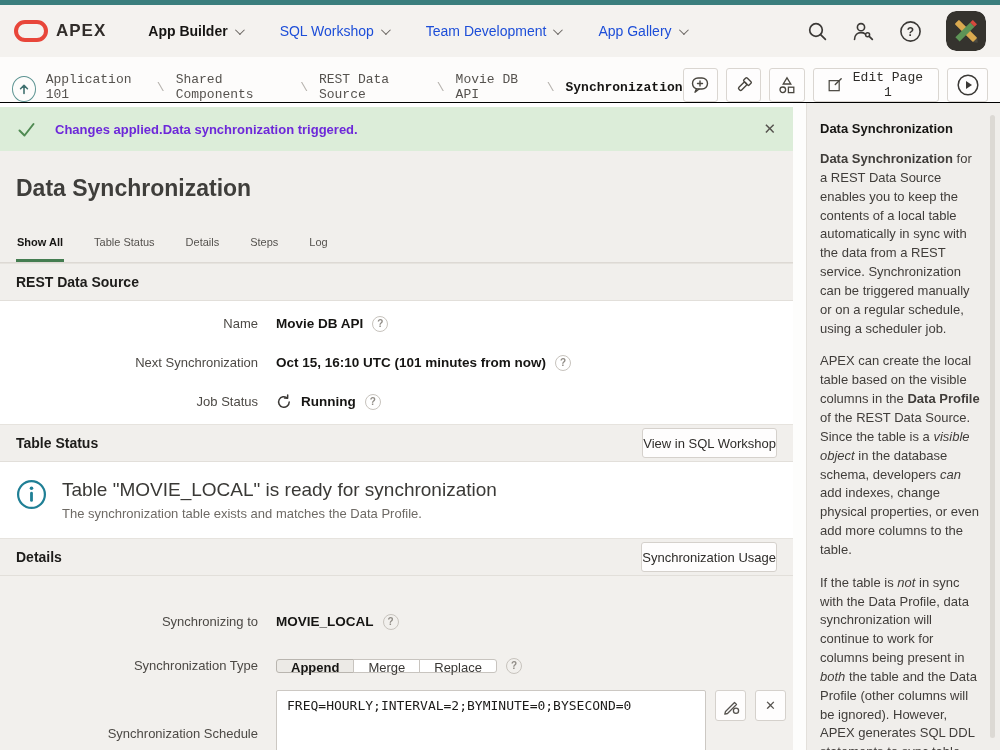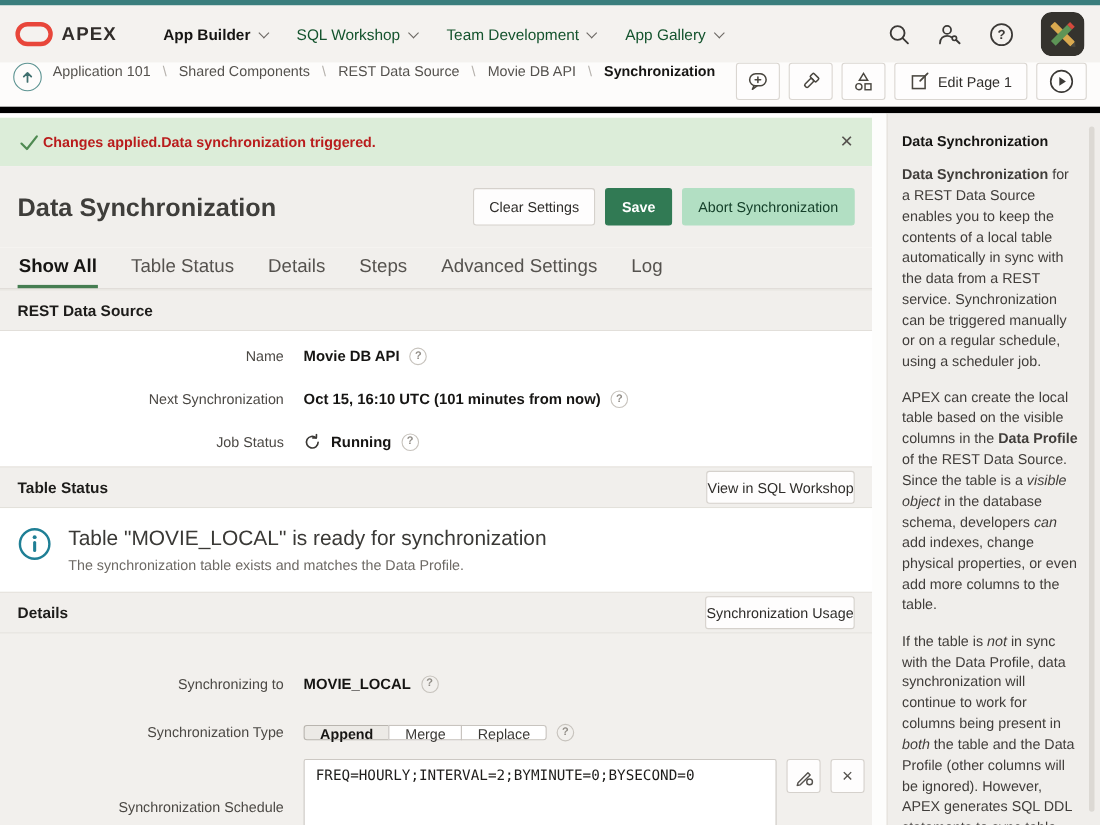--- a/index.html
+++ b/index.html
@@ -8,33 +8,33 @@
   .app { position:relative; width:1000px; height:750px; display:flex; flex-direction:column; }
 
   
   .top-strip { height:5px; background:#3a7e7d; flex:0 0 auto; }
 
   
   .header { height:52px; flex:0 0 auto; background:#f4f2ef; display:flex; align-items:center; padding:0 14px; }
   .brand { display:flex; align-items:center; gap:8px; }
   .oracle-logo { width:34px; height:22px; border:4px solid #e8463a; border-radius:11px; display:inline-block; }
   .apex-word { font-size:17px; font-weight:700; letter-spacing:1px; color:#312d2a; }
-  .menus { display:flex; align-items:center; margin-left:42px; gap:28px; }
+  .menus { display:flex; align-items:center; margin-left:42px; gap:38px; }
   .menu { display:flex; align-items:center; gap:7px; background:none; border:none; font-family:inherit;
-          font-size:14px; color:#14532d; cursor:pointer; }
+          font-size:14px; color:#1d4ed8; cursor:pointer; }
   .menu.active { font-weight:700; color:#161513; }
   .chev { width:7px; height:7px; border-right:1.5px solid #6b6archive763; border-right:1.5px solid #6b6763;
           border-bottom:1.5px solid #6b6763; transform:rotate(45deg) translateY(-2px); }
   .header-right { margin-left:auto; display:flex; align-items:center; gap:24px; }
   .hbtn { background:none; border:none; cursor:pointer; display:flex; align-items:center; }
   .appicon { width:40px; height:40px; border-radius:10px; overflow:hidden; }
 
   
-  .crumb-bar { height:46px; flex:0 0 auto; background:#fdfcfb; border-bottom:6px solid #000000;
-               display:flex; align-items:flex-start; padding:0 12px; }
+  .crumb-bar { height:46px; flex:0 0 auto; background:#fdfcfb; border-bottom:1px solid #000000;
+               display:flex; align-items:flex-end; padding:0 12px;font-family:Liberation Mono, monospace; }
   .up-btn { width:26px; height:26px; border-radius:50%; border:1.5px solid #5d9492; background:none;
             display:flex; align-items:center; justify-content:center; cursor:pointer; margin-right:10px; }
   .crumbs { display:flex; align-items:center; font-size:13px; }
   .crumb { color:#55524e; cursor:pointer; }
   .crumb.current { color:#161513; font-weight:700; cursor:default; }
   .crumb-sep { color:#b5b1ac; padding:0 11px; }
   .crumb-actions { margin-left:auto; display:flex; align-items:center; gap:8px; }
   .icon-btn { width:40px; height:34px; background:#fefdfd; border:1px solid #dad6d1; border-radius:3px;
               display:flex; align-items:center; justify-content:center; cursor:pointer; }
   .btn { height:34px; background:#fefdfd; border:1px solid #dad6d1; border-radius:3px; font-family:inherit;
@@ -44,36 +44,36 @@
   .content-row { flex:1 1 auto; display:flex; min-height:0; }
   .main { width:793px; flex:0 0 auto; background:#fff; display:flex; flex-direction:column; overflow:hidden; }
   .gutter { width:13px; flex:0 0 auto; background:#fdfdfc; }
   .help-panel { flex:1 1 auto; background:#f0eeeb; border-left:1px solid #e3e0db; padding:12px 5px 12px 13px;
                 position:relative; display:flex; }
   .help-inner { flex:1; padding-right:8px; }
   .help-scrollbar { width:5px; background:#dcd9d4; border-radius:3px; flex:0 0 auto; }
 
   
   .banner { height:44px; margin-top:4px; background:#dcedd9; display:flex; align-items:center; padding:0 17px; flex:0 0 auto; }
-  .banner-text { font-size:13px; font-weight:700; color:#b91c1c; margin-left:3px;text-align:right; }
+  .banner-text { font-size:13px; font-weight:700; color:#6d28d9; margin-left:19px;text-align:right; }
   .banner-close { margin-left:auto; background:none; border:none; font-size:15px; color:#55524e; cursor:pointer; }
 
   
   .title-row { height:74px; background:#f1efec; display:flex; align-items:center; padding:0 16px; flex:0 0 auto; }
   .page-title { font-size:23px; font-weight:700; color:#3f3e3b; }
   .title-actions { margin-left:auto; display:flex; align-items:center; gap:9px; }
   .t-btn { height:34px; border-radius:3px; font-family:inherit; font-size:13px; padding:0 14px; cursor:pointer; }
   .t-btn.plain { background:#fefdfd; border:1px solid #d5d1cc; color:#2f2d2a; }
   .t-btn.primary { background:#317a54; border:1px solid #317a54; color:#fff; font-weight:700; }
   .t-btn.mint { background:#b2dfc3; border:1px solid #b2dfc3; color:#15402a; }
 
   
   .tabs { height:38px; background:#f1efec; border-bottom:1px solid #ddd9d4; display:flex; align-items:stretch;
           padding:0 16px; gap:29px; flex:0 0 auto; }
-  .tab { background:none; border:none; border-bottom:3px solid transparent; font-family:inherit; font-size:17px;
+  .tab { background:none; border:none; border-bottom:3px solid transparent; font-family:inherit; font-size:11px;
          color:#55524e; cursor:pointer; padding:0 1px; }
   .tab.active { color:#161513; font-weight:700; border-bottom-color:#457d51; }
 
   
   .sec-head { height:38px; background:#f1efec; border-bottom:1px solid #e2dfda; border-top:1px solid #e6e3de;
               display:flex; align-items:center; padding:0 16px; flex:0 0 auto; }
   .sec-title { font-size:14px; font-weight:600; color:#1d1c1a; }
   .sec-action { margin-left:auto; height:30px; background:#fefdfd; border:1px solid #d5d1cc; border-radius:3px;
                 font-family:inherit; font-size:13px; color:#2f2d2a; padding:0 0; cursor:pointer; }
 
@@ -244,33 +244,27 @@
       <div class="banner">
         <svg width="19" height="19" viewBox="0 0 19 19">
             <polyline points="2.5,10.5 7.5,15.5 16.5,4" fill="none" stroke="#4f8a52" stroke-width="2" stroke-linecap="round" stroke-linejoin="round"></polyline>
           </svg>
         <span class="banner-text">Changes applied.Data synchronization triggered.</span>
         <button class="banner-close">✕</button>
       </div>
 
       <div class="title-row">
         <h1 class="page-title">Data Synchronization</h1>
-        <div class="title-actions">
-          <button class="t-btn plain">Clear Settings</button>
-          <button class="t-btn primary">Save</button>
-          <button class="t-btn mint">Abort Synchronization</button>
-        </div>
       </div>
 
       <div class="tabs">
         <button class="tab active">Show All</button>
         <button class="tab">Table Status</button>
         <button class="tab">Details</button>
         <button class="tab">Steps</button>
-        <button class="tab">Advanced Settings</button>
         <button class="tab">Log</button>
       </div>
 
       <div class="sec-head">
         <span class="sec-title">REST Data Source</span>
       </div>
       <div class="fields">
         <div class="frow">
           <span class="flabel">Name</span>
           <span class="fval">

